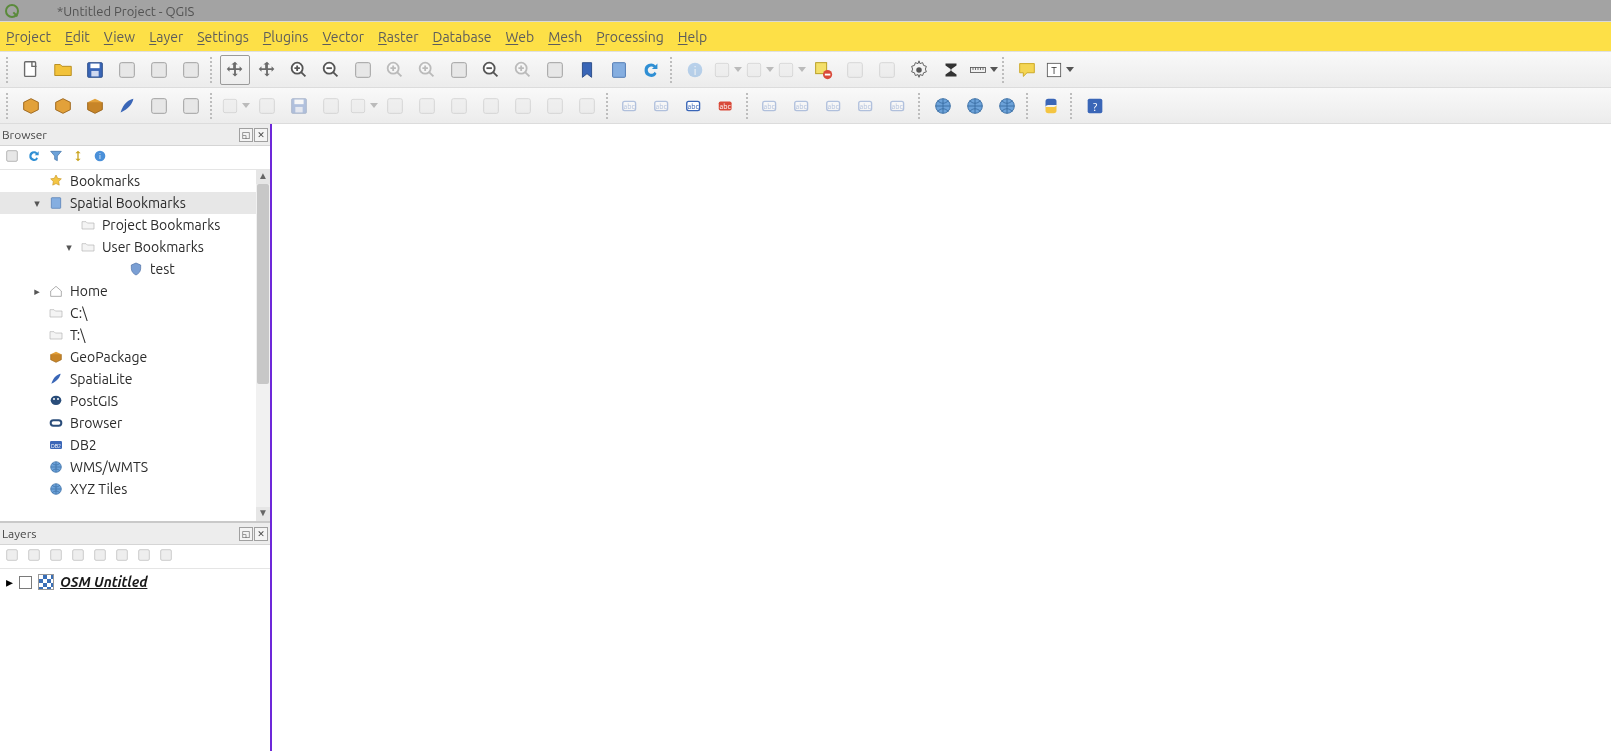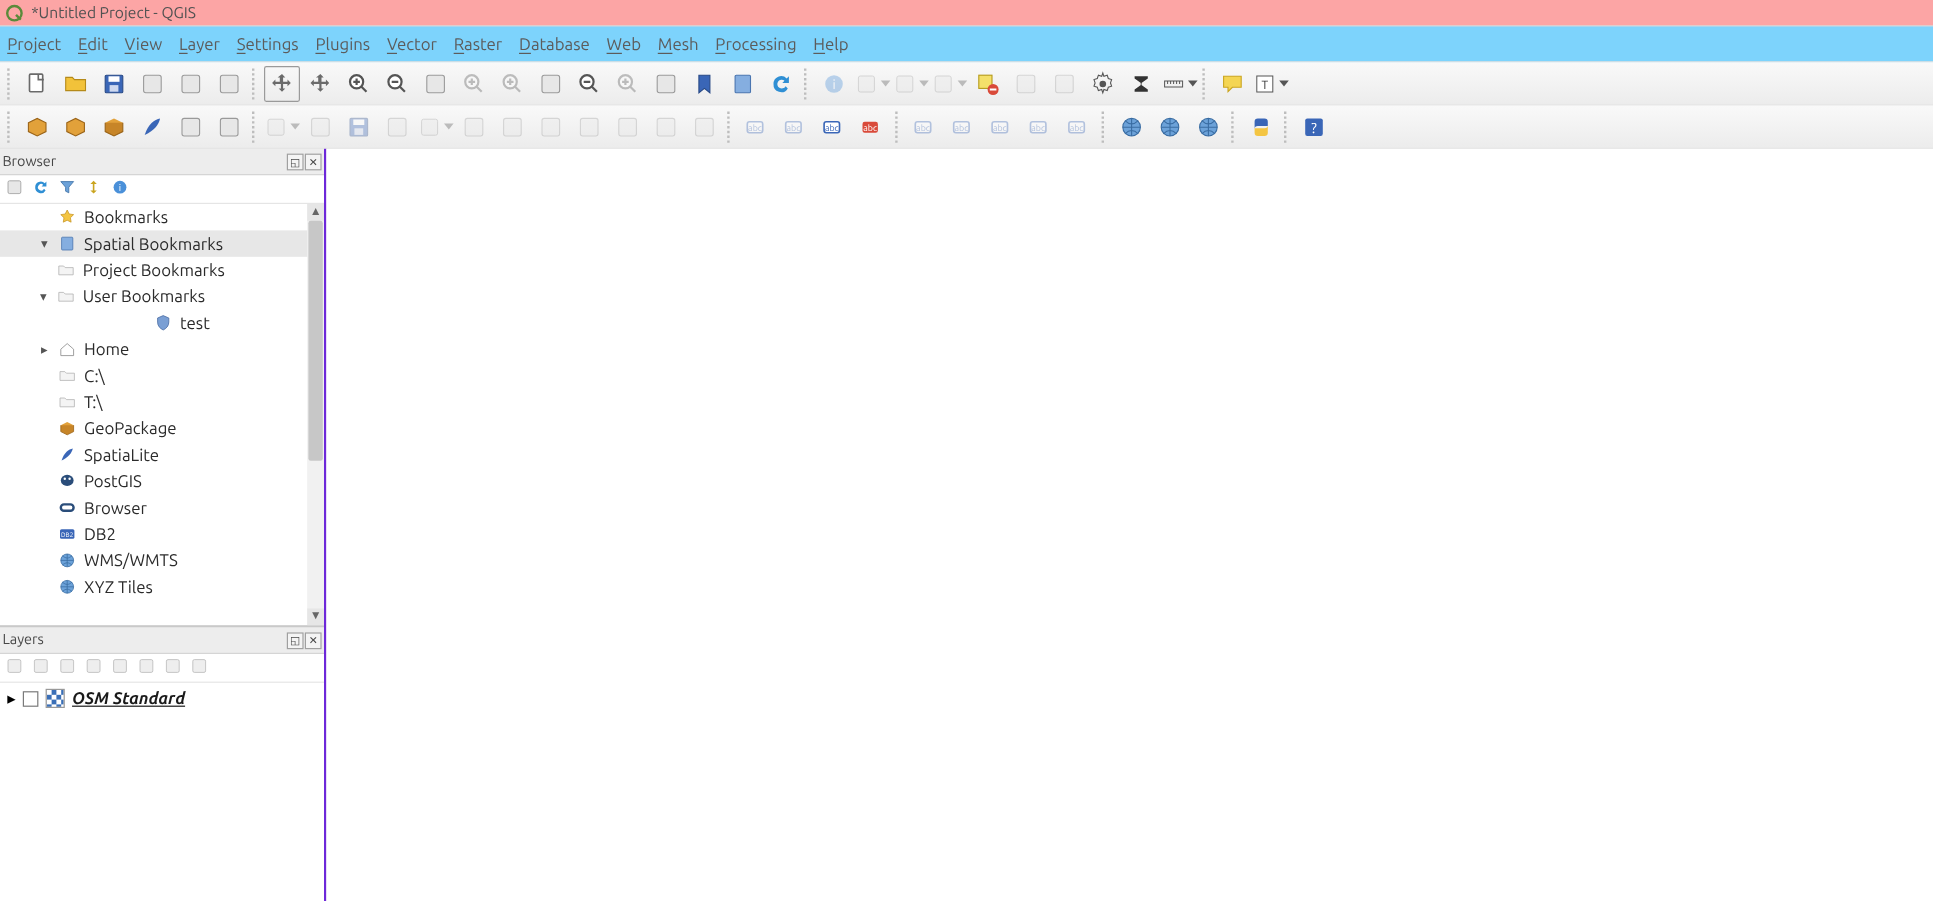--- a/index.html
+++ b/index.html
@@ -1,19 +1,19 @@
 <!DOCTYPE html>
 <html><head>
 <meta charset="utf-8">
 <style>
 * { box-sizing: border-box; margin: 0; padding: 0; font-family: "Segoe UI", "Ubuntu", sans-serif; }
 html, body { width: 1611px; height: 751px; overflow: hidden; background: #fff; }
-.titlebar { height: 22px; display: flex; align-items: center; padding-left: 4px; border-bottom: 1px solid #d8d8d8; font-size: 13px; color: #525252; background: #fca5a5; }
+.titlebar { height: 22px; display: flex; align-items: center; padding-left: 4px; border-bottom: 1px solid #d8d8d8; font-size: 13px; color: #525252; background: #a3a3a3; gap: 31px; }
 .titlebar .appicon { width: 16px; height: 16px; margin-right: 6px; }
-.menubar { height: 30px; display: flex; align-items: center; padding: 0 6px; gap: 14px; font-size: 14px; color: #5c5c5c; border-bottom: 1px solid #e0e0e0; background: #7dd3fc; }
+.menubar { height: 30px; display: flex; align-items: center; padding: 0 6px; gap: 14px; font-size: 14px; color: #5c5c5c; border-bottom: 1px solid #e0e0e0; background: #fde047; }
 .menubar span { cursor: default; }
 .menubar .ul { text-decoration: underline; text-underline-offset: 2px; }
 
 .toolbar { display: flex; align-items: center; gap: 2px; padding: 2px 4px; background: linear-gradient(#f9f9f9,#ececec); border-bottom: 1px solid #dcdcdc; height: 36px; }
 .toolbar .btn, .toolbar .sep, .toolbar .grip { display:inline-flex; align-items:center; justify-content:center; }
 .toolbar .btn { width: 30px; height: 30px; border-radius: 2px; }
 .toolbar .btn.dim { opacity:.35; }
 .toolbar .btn.caret::after { content:""; margin-left:2px; border-left:4px solid transparent; border-right:4px solid transparent; border-top:5px solid #555; display:inline-block; }
 .toolbar .grip { width:6px; height:26px; border-left:2px dotted #bdbdbd; margin:0 2px; }
 .toolbar svg { width:22px; height:22px; }
@@ -24,21 +24,21 @@
 .panelhead .ctrls { display:flex; gap:1px; }
 .panelhead .ctrls span { width:14px; height:14px; border:1px solid #a0a0a0; font-size:9px; line-height:12px; text-align:center; background:#f4f4f4; cursor:default; }
 .paneltb { display:flex; align-items:center; gap:6px; height:24px; padding:0 4px; border-bottom:1px solid #e5e5e5; }
 .paneltb svg { width:16px; height:16px; }
 .tree { position:relative; flex:1; overflow:hidden; font-size:14px; color:#2b2b2b; }
 .tree .row { display:flex; align-items:center; height:22px; gap:6px; padding-left:10px; cursor:default; }
 .tree .row.sel { background:#e7e7e7; }
 .tree .row svg, .tree .row .swatch { width:16px; height:16px; flex:0 0 16px; }
 .tree .exp { width:10px; text-align:center; color:#555; font-size:11px; }
 .tree .ind1 { padding-left:32px; }
-.tree .ind2 { padding-left:31px; }
+.tree .ind2 { padding-left:64px; }
 .tree .ind3 { padding-left:112px; }
 .scrolltrack { position:absolute; right:0; top:0; width:14px; height:100%; background:#f1f1f1; }
 .scrolltrack .thumb { position:absolute; left:1px; width:12px; background:#c7c7c7; border-radius:2px; }
 .scrolltrack .arrow { position:absolute; left:0; width:14px; height:14px; text-align:center; font-size:10px; color:#666; background:#e6e6e6; }
 .layerspanel { border-top:2px solid #c9c9c9; display:flex; flex-direction:column; height:230px; }
 .layerstree { flex:1; font-size:14px; padding-top:2px; }
 .layerstree .row { display:flex; align-items:center; height:22px; gap:6px; padding-left:6px; }
 .layerstree .cb { width:13px; height:13px; border:1px solid #7a7a7a; background:#fff; }
 .layerstree .lyricon { width:16px; height:16px; background:repeating-conic-gradient(#3a6fb7 0 25%, #fff 0 50%) 0 0/8px 8px; border:1px solid #999; }
 .layerstree .name { font-weight:700; font-style:italic; text-decoration:underline; color:#1a1a1a; }
@@ -713,20 +713,20 @@
             </svg></span>
           <span style="opacity: 0.7;"><svg>
               <use href="#i-generic"></use>
             </svg></span>
         </div>
       <div class="layerstree" id="layerstree">
           <div class="row">
             <span class="exp">▸</span>
             <span class="cb"></span>
             <span class="lyricon"></span>
-            <span class="name">OSM Standard</span>
+            <span class="name">OSM Untitled</span>
           </div>
         </div>
     </div>
 
   </div>
   <div class="canvas"></div>
 </div>
 
 </body></html>

